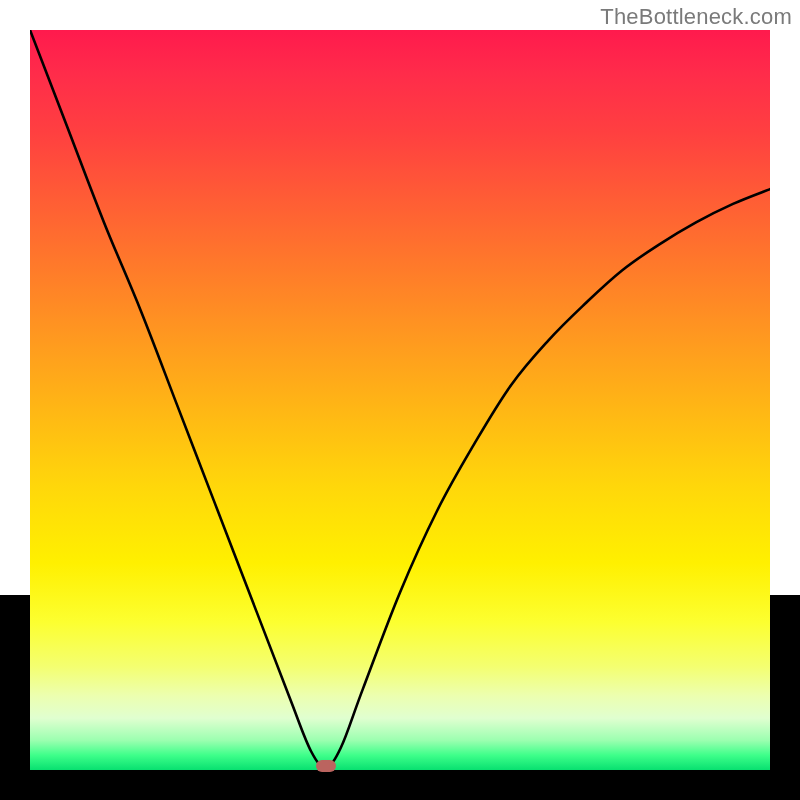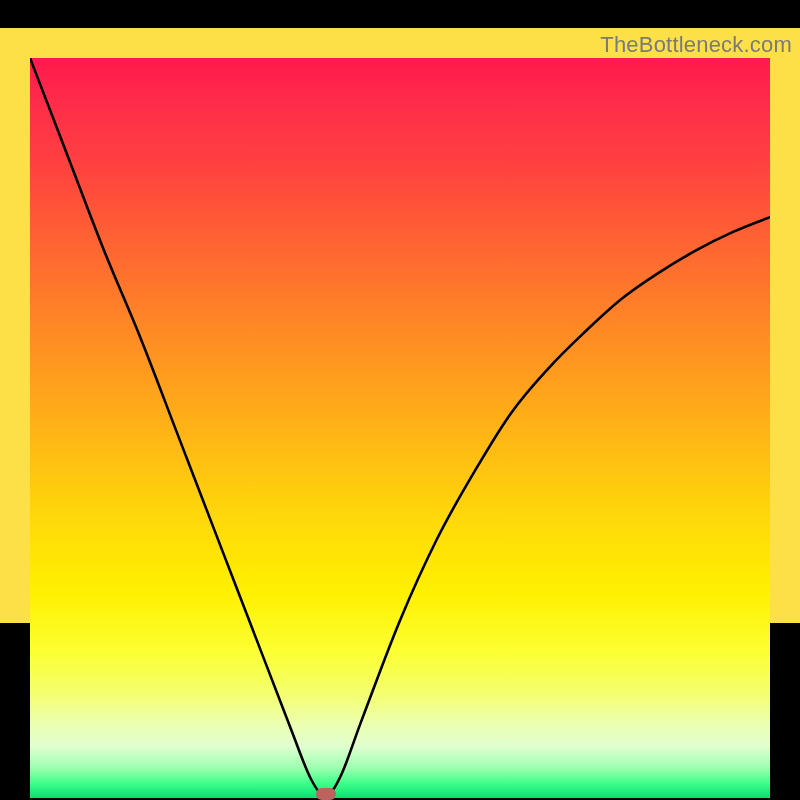--- a/index.html
+++ b/index.html
@@ -8,22 +8,21 @@
     width: 800px;
     height: 800px;
     background: #000000;
     overflow: hidden;
     font-family: Arial, Helvetica, sans-serif;
   }
   .frame {
     position: relative;
     width: 800px;
     height: 595px;
-    background: #fde047;
-    margin-top: 28px;
+    background: #ffffff;
   }
   .plot-area {
     position: absolute;
     left: 30px;
     top: 30px;
     width: 740px;
     height: 740px;
     background: linear-gradient(to bottom,
       #ff1a4d 0%,
       #ff2c4a 6%,

